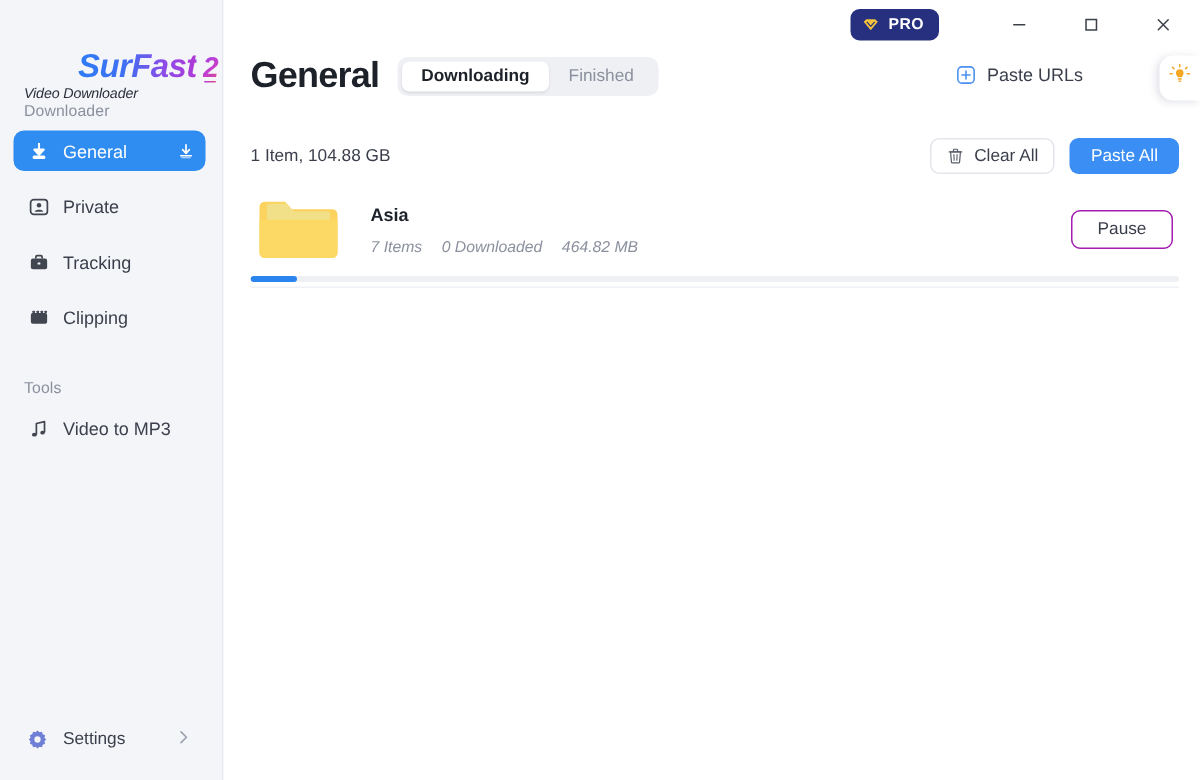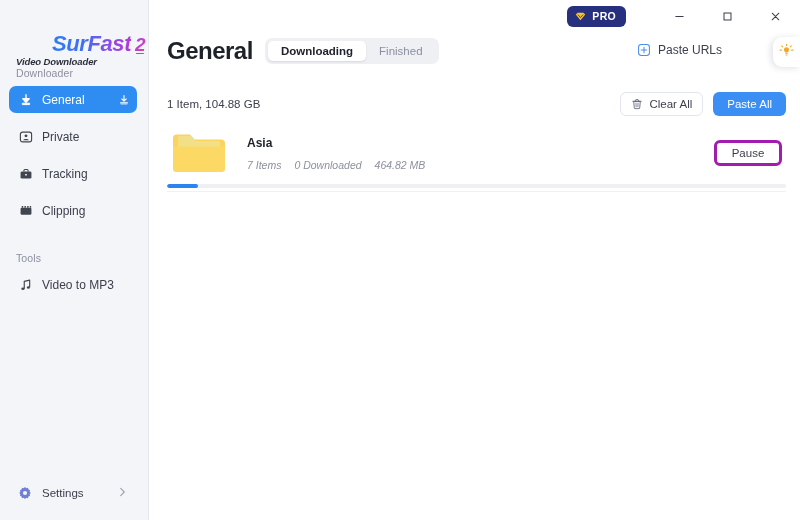--- a/index.html
+++ b/index.html
@@ -57,21 +57,21 @@
   .logo-num::after {
     content: "";
     position: absolute;
     left: 1px; right: 2px; bottom: 0px;
     height: 1.5px;
     background: linear-gradient(90deg,#b43fd8,#e0497f);
     border-radius: 1px;
   }
   .logo-line2 {
     font-size: 9.5px;
-    font-weight: bold;
+    font-weight: normal;
     font-style: italic;
     color: #2b2f3a;
     letter-spacing: -0.1px;
     margin-top: 1px;
   }
 
   .section-label {
     font-size: 10.5px;
     color: #8b909e;
     padding-left: 16px;
@@ -279,21 +279,21 @@
   .dl-name {
     font-size: 12px;
     font-weight: bold;
     color: #1d2129;
     margin-bottom: 9px;
   }
   .dl-sub { display: flex; font-size: 10.5px; color: #8b909e; gap: 13px; font-style: italic; }
   .btn-pause-item {
     height: 26px;
     min-width: 68px;
-    border: 3px solid #a21caf;
+    border: 1px solid #a21caf;
     border-radius: 6px;
     background: #ffffff;
     display: flex;
     align-items: center;
     justify-content: center;
     font-size: 11.5px;
     color: #3b3f4c;
     margin-right: 4px;
     cursor: default;
   }

